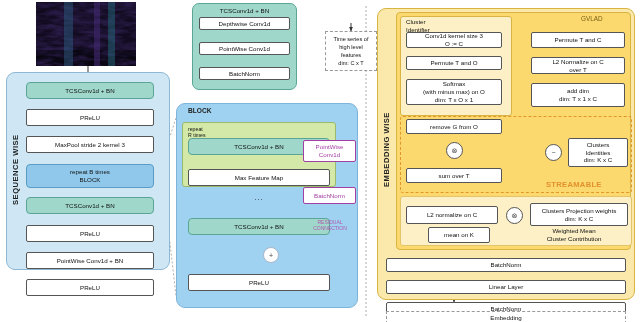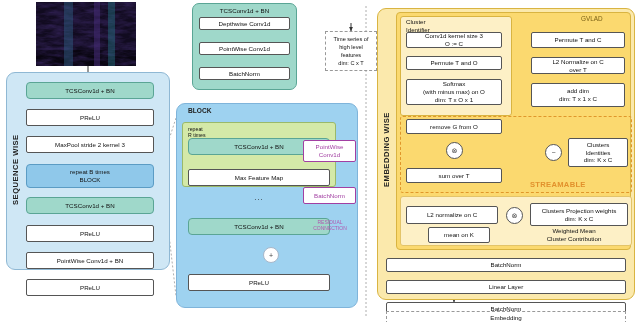--- a/index.html
+++ b/index.html
@@ -217,21 +217,21 @@
   <span>O := C</span>
 </div>
 <div class="abs node" style="left:406px;top:56px;width:96px;height:14px;">Permute T and O</div>
 <div class="abs node" style="left:406px;top:79px;width:96px;height:26px;flex-direction:column;">
   <span>Softmax</span>
   <span>(with minus max) on O</span>
   <span>dim: T x O x 1</span>
 </div>
 
 <div class="abs yellowdashed" style="left:400px;top:116px;width:232px;height:77px;"></div>
-<div class="abs streamable" style="left:530px;top:180px;">STREAMABLE</div>
+<div class="abs streamable" style="left:546px;top:180px;">STREAMABLE</div>
 
 <div class="abs node" style="left:406px;top:119px;width:96px;height:15px;">remove G from O</div>
 <div class="abs circ sym" style="left:446px;top:142px;width:17px;height:17px;">⊗</div>
 <div class="abs node" style="left:406px;top:168px;width:96px;height:15px;">sum over T</div>
 
 <div class="abs" style="left:400px;top:196px;width:232px;height:50px;background:#fdf0c6;border:1px solid #e3c469;border-radius:3px;"></div>
 <div class="abs node" style="left:406px;top:206px;width:92px;height:18px;">L2 normalize on C</div>
 <div class="abs circ sym" style="left:506px;top:207px;width:17px;height:17px;">⊗</div>
 <div class="abs node" style="left:530px;top:203px;width:98px;height:23px;flex-direction:column;">
   <span>Clusters Projection weights</span>

